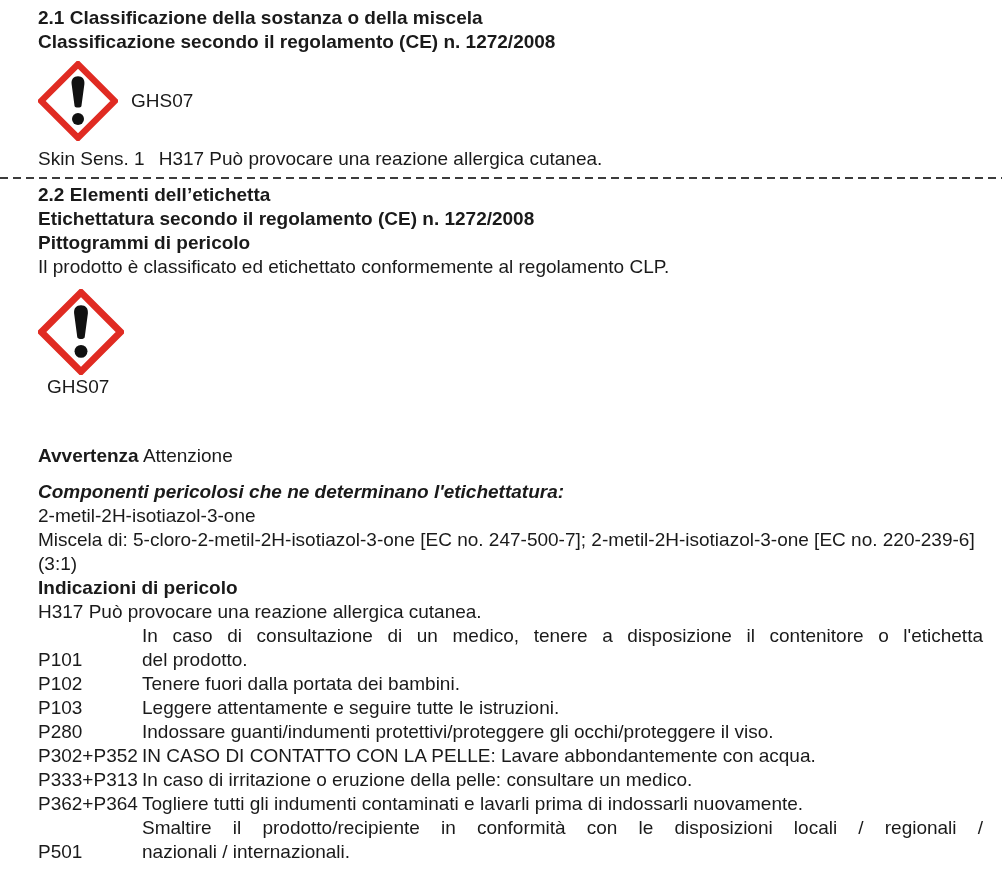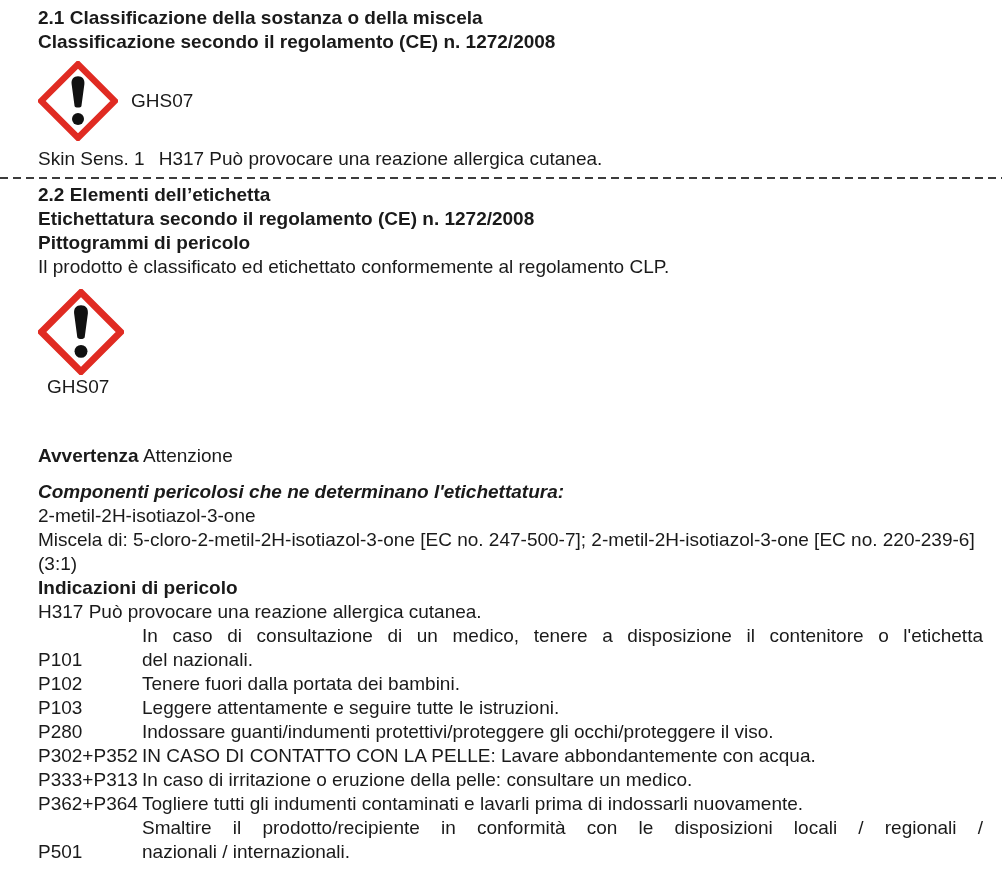--- a/index.html
+++ b/index.html
@@ -107,21 +107,21 @@
 
     <div class="line bold">Indicazioni di pericolo</div>
     <div class="line">H317 Può provocare una reazione allergica cutanea.</div>
 
     <div class="ptable">
 
       <div class="prow">
         <div class="pcode">P101</div>
         <div class="ptext">
           <div class="jline">In caso di consultazione di un medico, tenere a disposizione il contenitore o l'etichetta</div>
-          <div>del nazionali.</div>
+          <div>del prodotto.</div>
         </div>
       </div>
 
       <div class="prow">
         <div class="pcode">P102</div>
         <div class="ptext">
           <div>Tenere fuori dalla portata dei bambini.</div>
         </div>
       </div>
 

